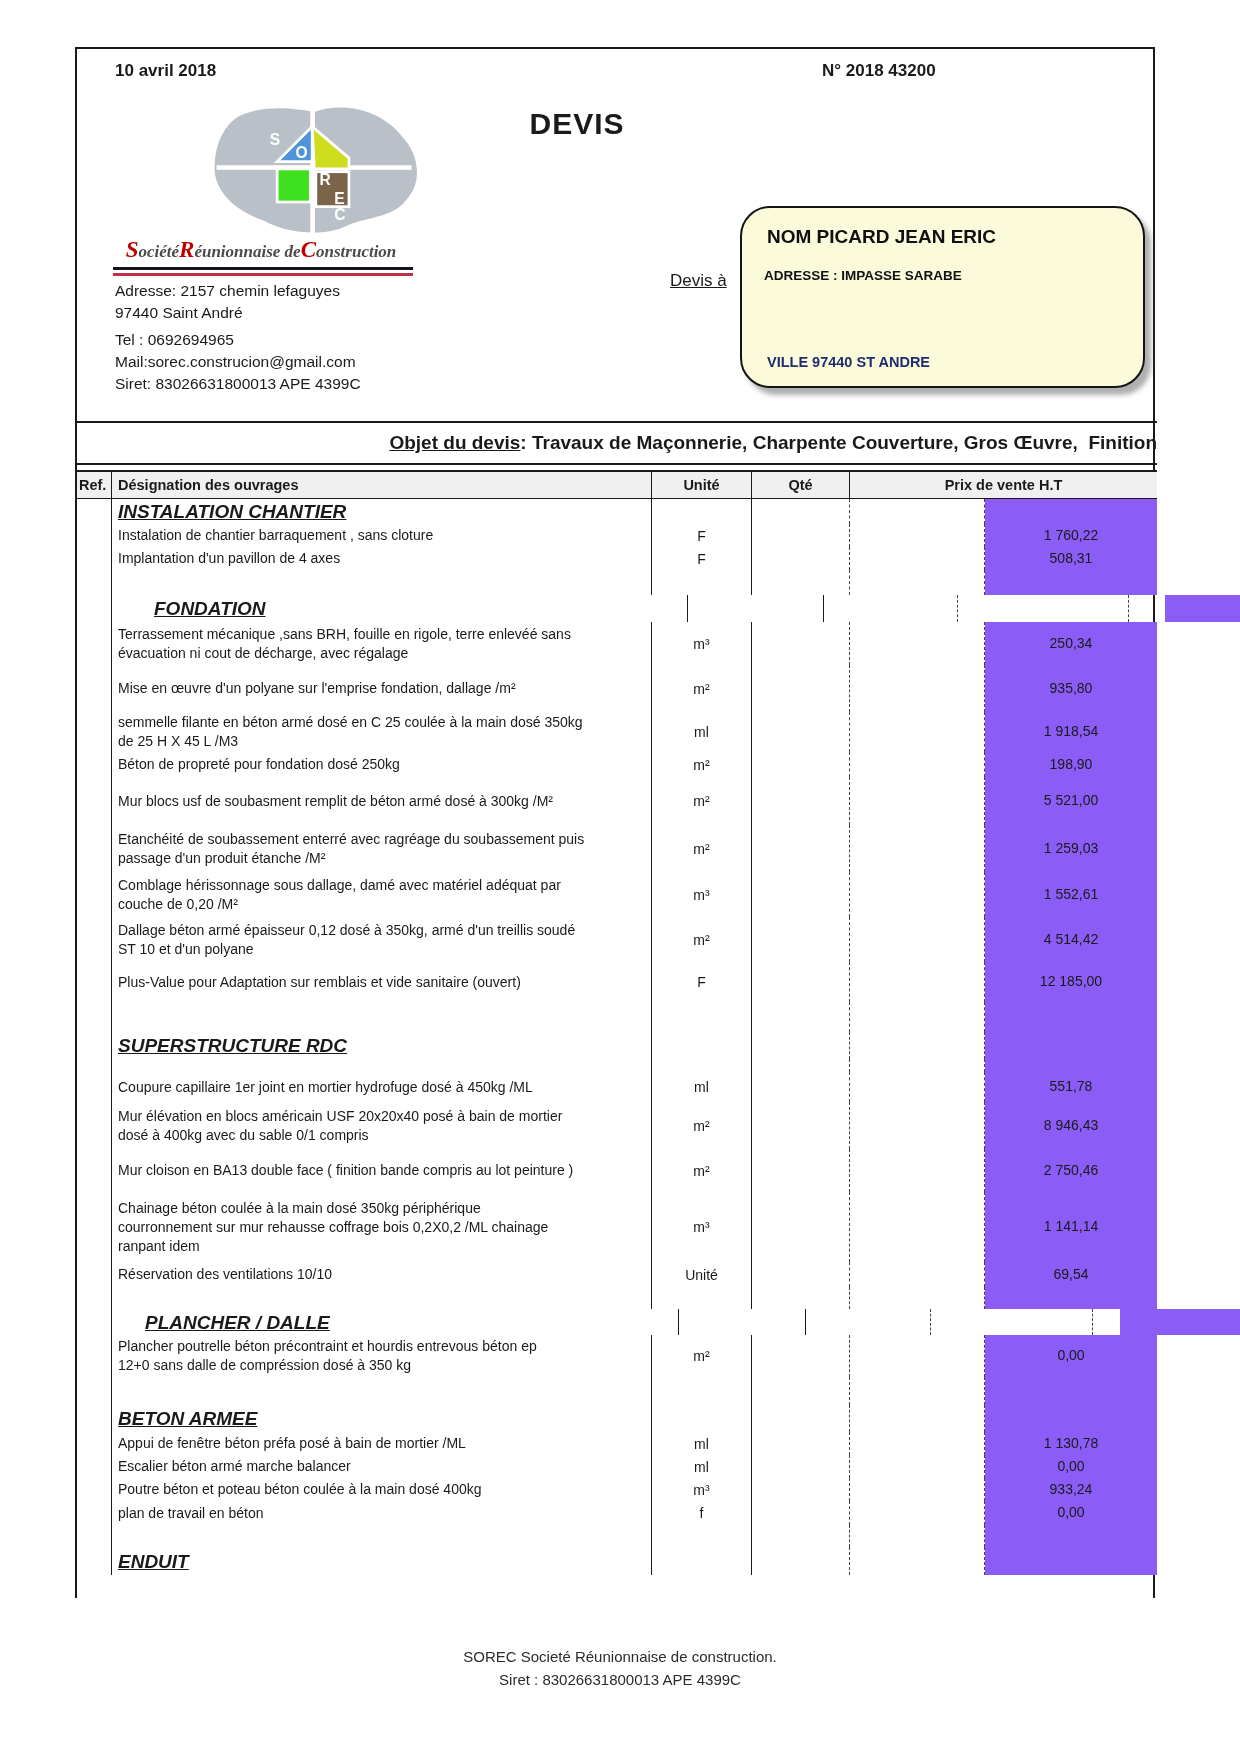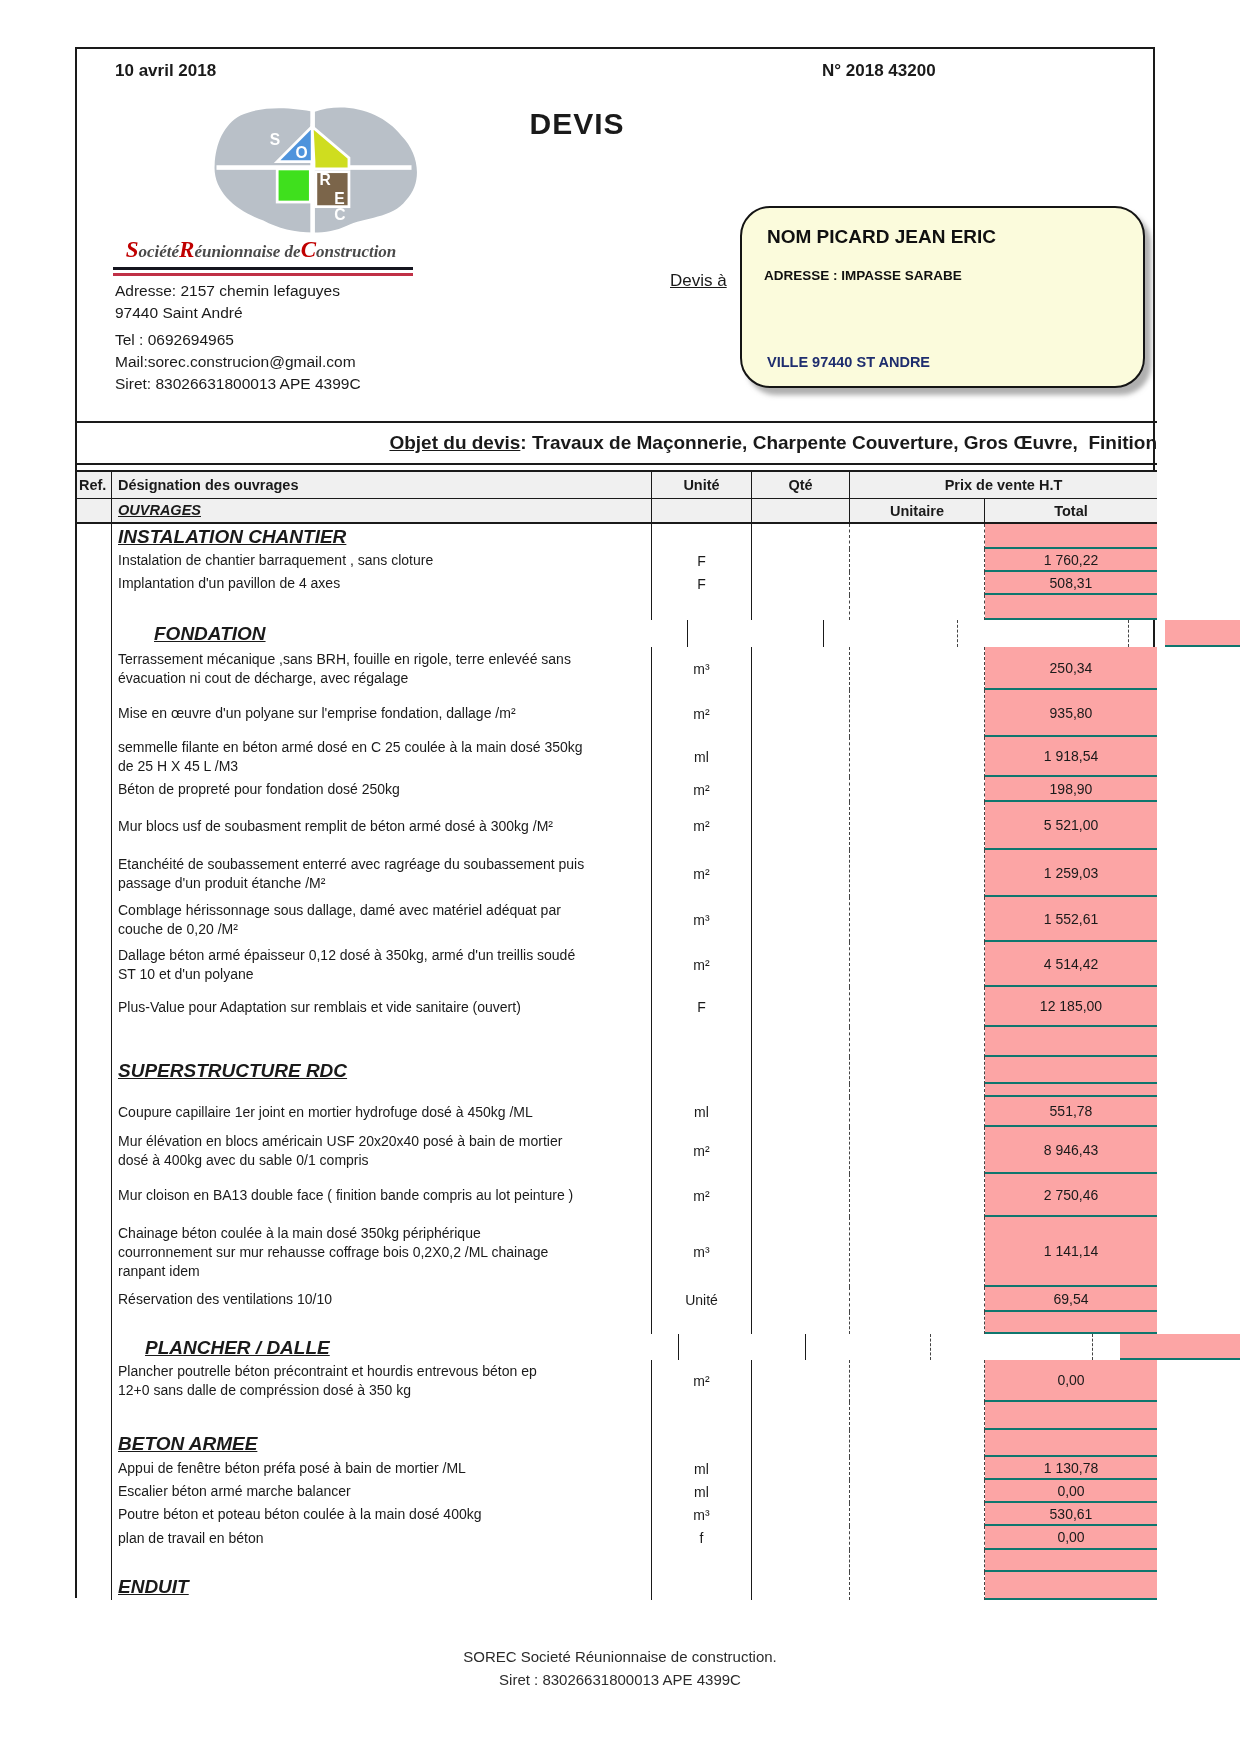--- a/index.html
+++ b/index.html
@@ -33,21 +33,21 @@
   .objet .lbl{text-decoration:underline;}
   .objet .txt{white-space:pre;}
   .tbl{left:0;top:421px;width:1080px;}
   .trow{display:grid;grid-template-columns:35px 540px 100px 98px 135px 172px;box-sizing:border-box;}
   .cell{box-sizing:border-box;display:flex;align-items:center;font-size:14px;overflow:hidden;}
   .c-ref{border-right:1px solid #1a1a1a;}
   .c-des{border-right:1px solid #1a1a1a;padding:1px 6px;white-space:pre-line;line-height:19px;}
   .c-unit{border-right:1px solid #1a1a1a;justify-content:center;}
   .c-qte{border-right:1px dashed #444;}
   .c-unitaire{border-right:1px dashed #444;justify-content:center;}
-  .c-total{background:#fca5a5;justify-content:center;border-bottom:2px solid #0f766e;}
+  .c-total{background:#8b5cf6;justify-content:center;border-bottom:2px solid #8b5cf6;}
   .hrow{background:#f0f0f0;font-weight:bold;}
   .hrow .cell{font-size:14.5px;}
   .hrow1{height:29px;border-top:2px solid #1a1a1a;border-bottom:1px solid #1a1a1a;}
   .hrow2{height:25px;border-bottom:2px solid #1a1a1a;}
   .hrow .c-qte,.hrow .c-unitaire{border-right:1px solid #1a1a1a;}
   .hrow .c-total{background:#f0f0f0;border-bottom:none;justify-content:center;}
   .h-prix{grid-column:span 2;justify-content:center;border-right:none;}
   .h-ouvrages{font-style:italic;text-decoration:underline;}
   .type-section .c-des{font-weight:bold;font-style:italic;text-decoration:underline;font-size:19px;}
   .footer{left:0;top:1645px;width:1240px;text-align:center;font-size:15px;line-height:23px;color:#2b2b2b;}
@@ -106,28 +106,20 @@
     </div>
 
     <div class="abs tbl">
       <div class="trow hrow hrow1">
         <div class="cell c-ref" style="padding-left:2px;">Ref.</div>
         <div class="cell c-des">Désignation des ouvrages</div>
         <div class="cell c-unit">Unité</div>
         <div class="cell c-qte" style="justify-content:center;">Qté</div>
         <div class="cell h-prix">Prix de vente H.T</div>
       </div>
-      <div class="trow hrow hrow2">
-        <div class="cell c-ref"></div>
-        <div class="cell c-des h-ouvrages">OUVRAGES</div>
-        <div class="cell c-unit"></div>
-        <div class="cell c-qte"></div>
-        <div class="cell c-unitaire">Unitaire</div>
-        <div class="cell c-total">Total</div>
-      </div>
       <div>
           <div class="trow type-section" style="height: 25px;">
     <div class="cell c-ref"></div>
     <div class="cell c-des">INSTALATION CHANTIER</div>
     <div class="cell c-unit"></div>
     <div class="cell c-qte"></div>
     <div class="cell c-unitaire"></div>
     <div class="cell c-total"></div>
   </div>
           <div class="trow type-item" style="height: 23px;">
@@ -362,21 +354,21 @@
     <div class="cell c-qte"></div>
     <div class="cell c-unitaire"></div>
     <div class="cell c-total">0,00</div>
   </div>
           <div class="trow type-item" style="height: 23px;">
     <div class="cell c-ref"></div>
     <div class="cell c-des">Poutre béton  et poteau béton coulée à la main dosé 400kg</div>
     <div class="cell c-unit">m³</div>
     <div class="cell c-qte"></div>
     <div class="cell c-unitaire"></div>
-    <div class="cell c-total">530,61</div>
+    <div class="cell c-total">933,24</div>
   </div>
           <div class="trow type-item" style="height: 24px;">
     <div class="cell c-ref"></div>
     <div class="cell c-des">plan de travail en béton</div>
     <div class="cell c-unit">f</div>
     <div class="cell c-qte"></div>
     <div class="cell c-unitaire"></div>
     <div class="cell c-total">0,00</div>
   </div>
           <div class="trow type-blank" style="height: 22px;">

